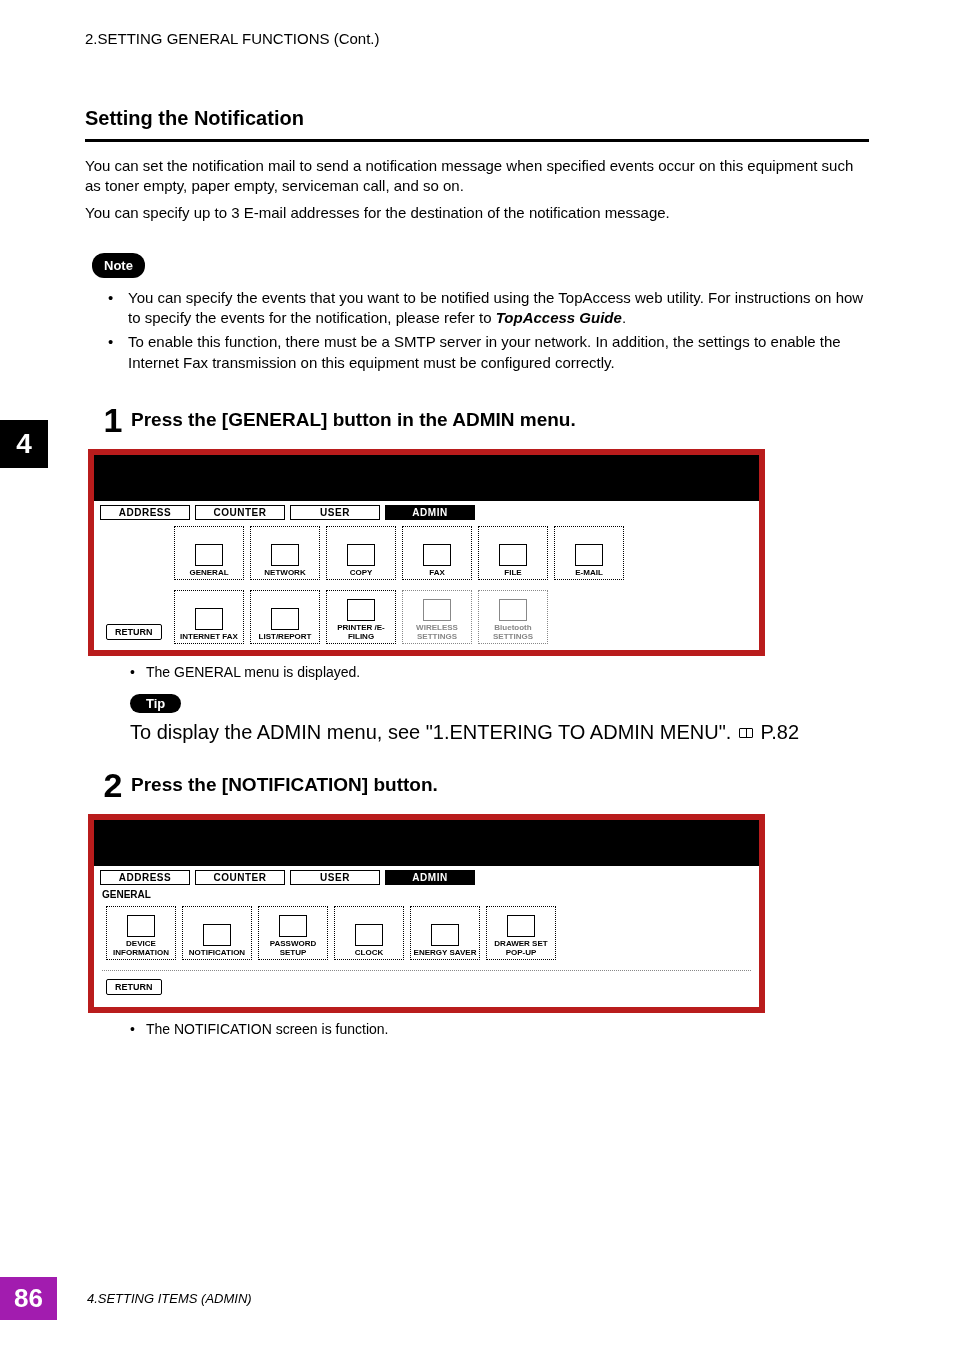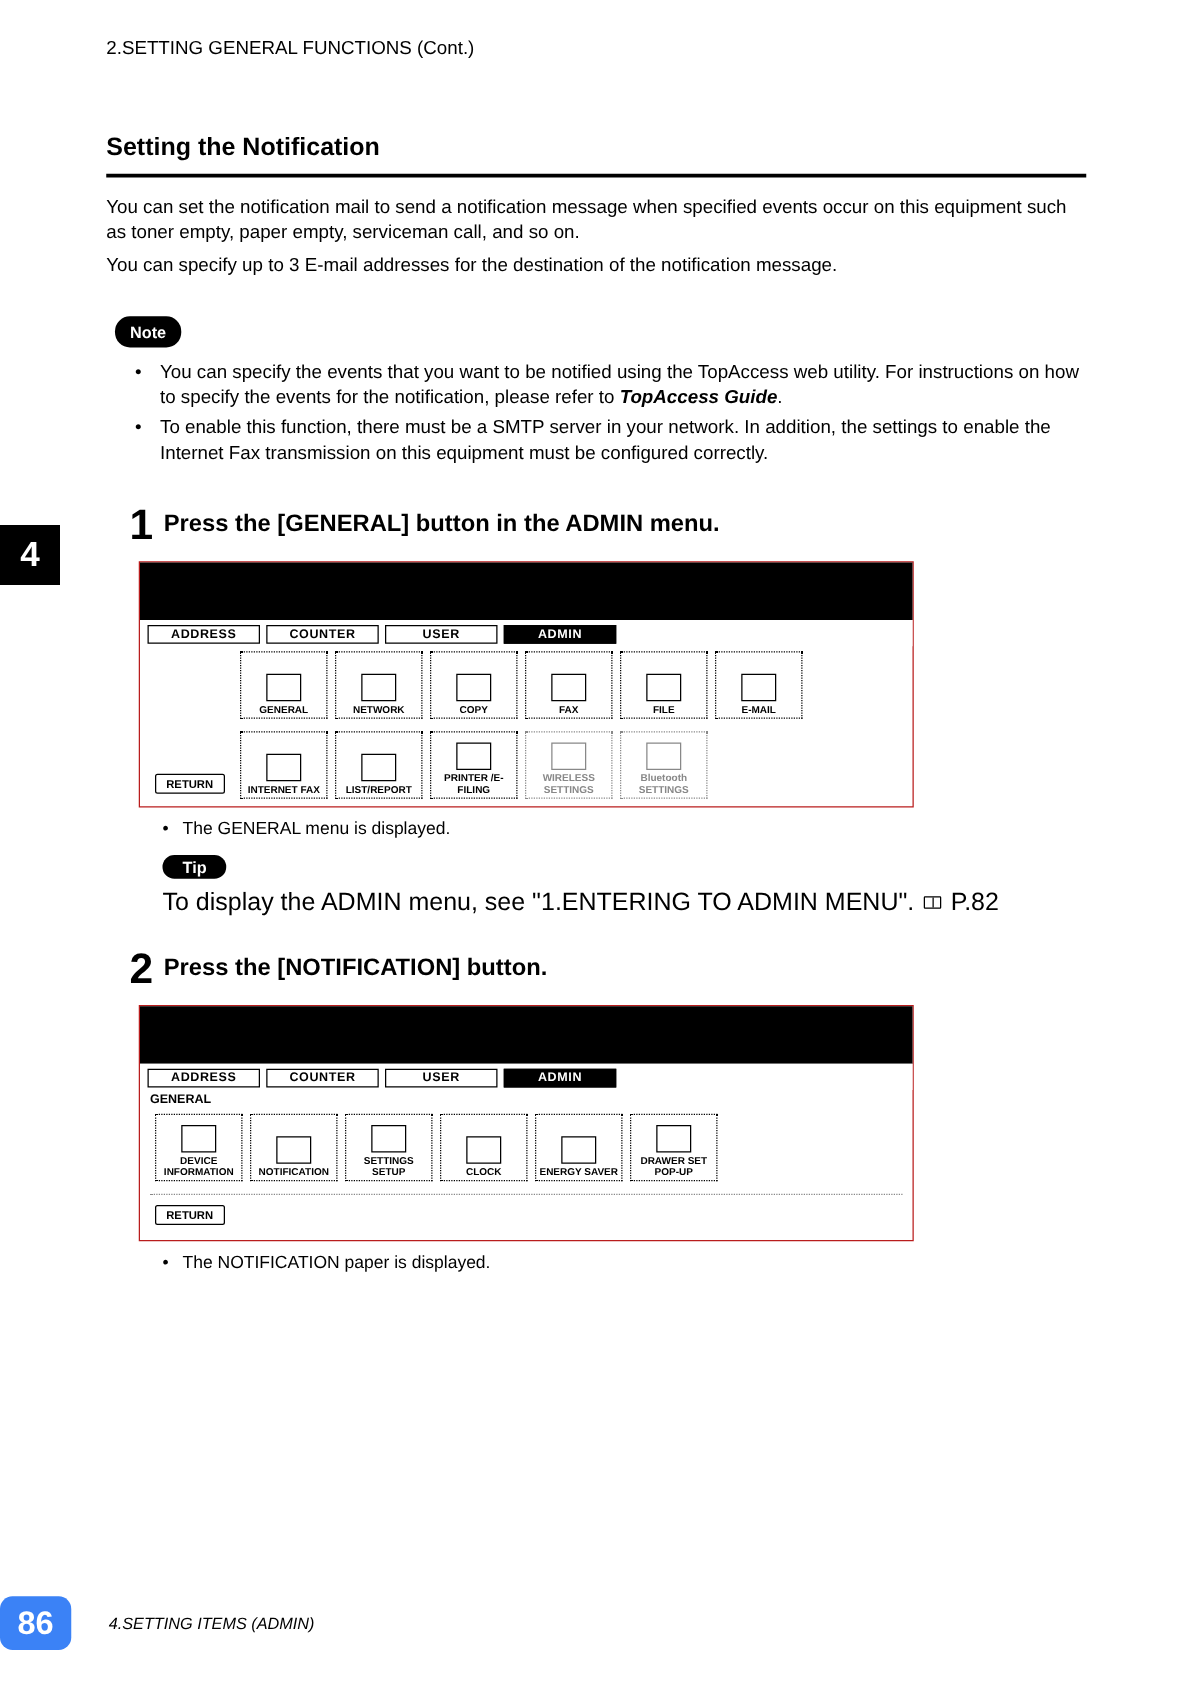--- a/index.html
+++ b/index.html
@@ -101,23 +101,23 @@
     width: 36px;
     text-align: center;
     line-height: 1;
   }
   .step-title {
     font-size: 19px;
     font-weight: bold;
     padding-top: 6px;
   }
   .screenshot {
-    margin: 12px 0 8px 101px;
-    width: 620px;
-    border: 1px solid #b91c1c;
+    margin: 12px 0 8px 78px;
+    width: 677px;
+    border: 6px solid #b91c1c;
     font-size: 0;
   }
   .ss-blackbar { background:#000; height:46px; }
   .ss-tabrow { display:flex; gap:5px; padding:4px 6px 2px 6px; background:#fff; }
   .ss-tab {
     border:1px solid #000; font-size:10px; font-weight:bold;
     text-align:center; flex:1; padding:1px 0; letter-spacing:0.5px;
     max-width:90px;
   }
   .ss-tab.inv { background:#000; color:#fff;text-align:center; }
@@ -158,26 +158,25 @@
   .tip-text .book-icon::after { content:""; position:absolute; left:50%; top:0; bottom:0; border-left:1px solid #000;}
   .footer {
     position: absolute;
     bottom: 28px;
     left: 0;
     display: flex;
     align-items: center;
     gap: 30px;
   }
   .page-num-box {
-    background: #3b82f6;
+    background: #a21caf;
     color: #fff;
     font-size: 26px;
     font-weight: bold;
     padding: 6px 14px;
-    border-radius: 10px;
   }
   .footer-text { font-size: 13px; font-style: italic; }
   hr.dot { border:none; border-top:1px dotted #888; margin:4px 8px; }
 </style>
 </head>
 <body>
 
 <div class="page">
   <div class="header-line">2.SETTING GENERAL FUNCTIONS (Cont.)</div>
 
@@ -292,40 +291,40 @@
       <div class="ss-btn">
           <div class="ss-icon"></div>
           <span>DEVICE INFORMATION</span>
         </div>
       <div class="ss-btn">
           <div class="ss-icon"></div>
           <span>NOTIFICATION</span>
         </div>
       <div class="ss-btn">
           <div class="ss-icon"></div>
-          <span>SETTINGS SETUP</span>
+          <span>PASSWORD SETUP</span>
         </div>
       <div class="ss-btn">
           <div class="ss-icon"></div>
           <span>CLOCK</span>
         </div>
       <div class="ss-btn">
           <div class="ss-icon"></div>
           <span>ENERGY SAVER</span>
         </div>
       <div class="ss-btn">
           <div class="ss-icon"></div>
           <span>DRAWER SET POP-UP</span>
         </div>
     </div>
     <hr class="dot">
     <div class="ss-returnwrap">
       <div class="ss-return">RETURN</div>
     </div>
   </div>
 
-  <div class="sub-bullet">The NOTIFICATION paper is displayed.</div>
+  <div class="sub-bullet">The NOTIFICATION screen is function.</div>
 
   <div class="footer">
     <div class="page-num-box">86</div>
     <div class="footer-text">4.SETTING ITEMS (ADMIN)</div>
   </div>
 </div>
 
 </body></html>

